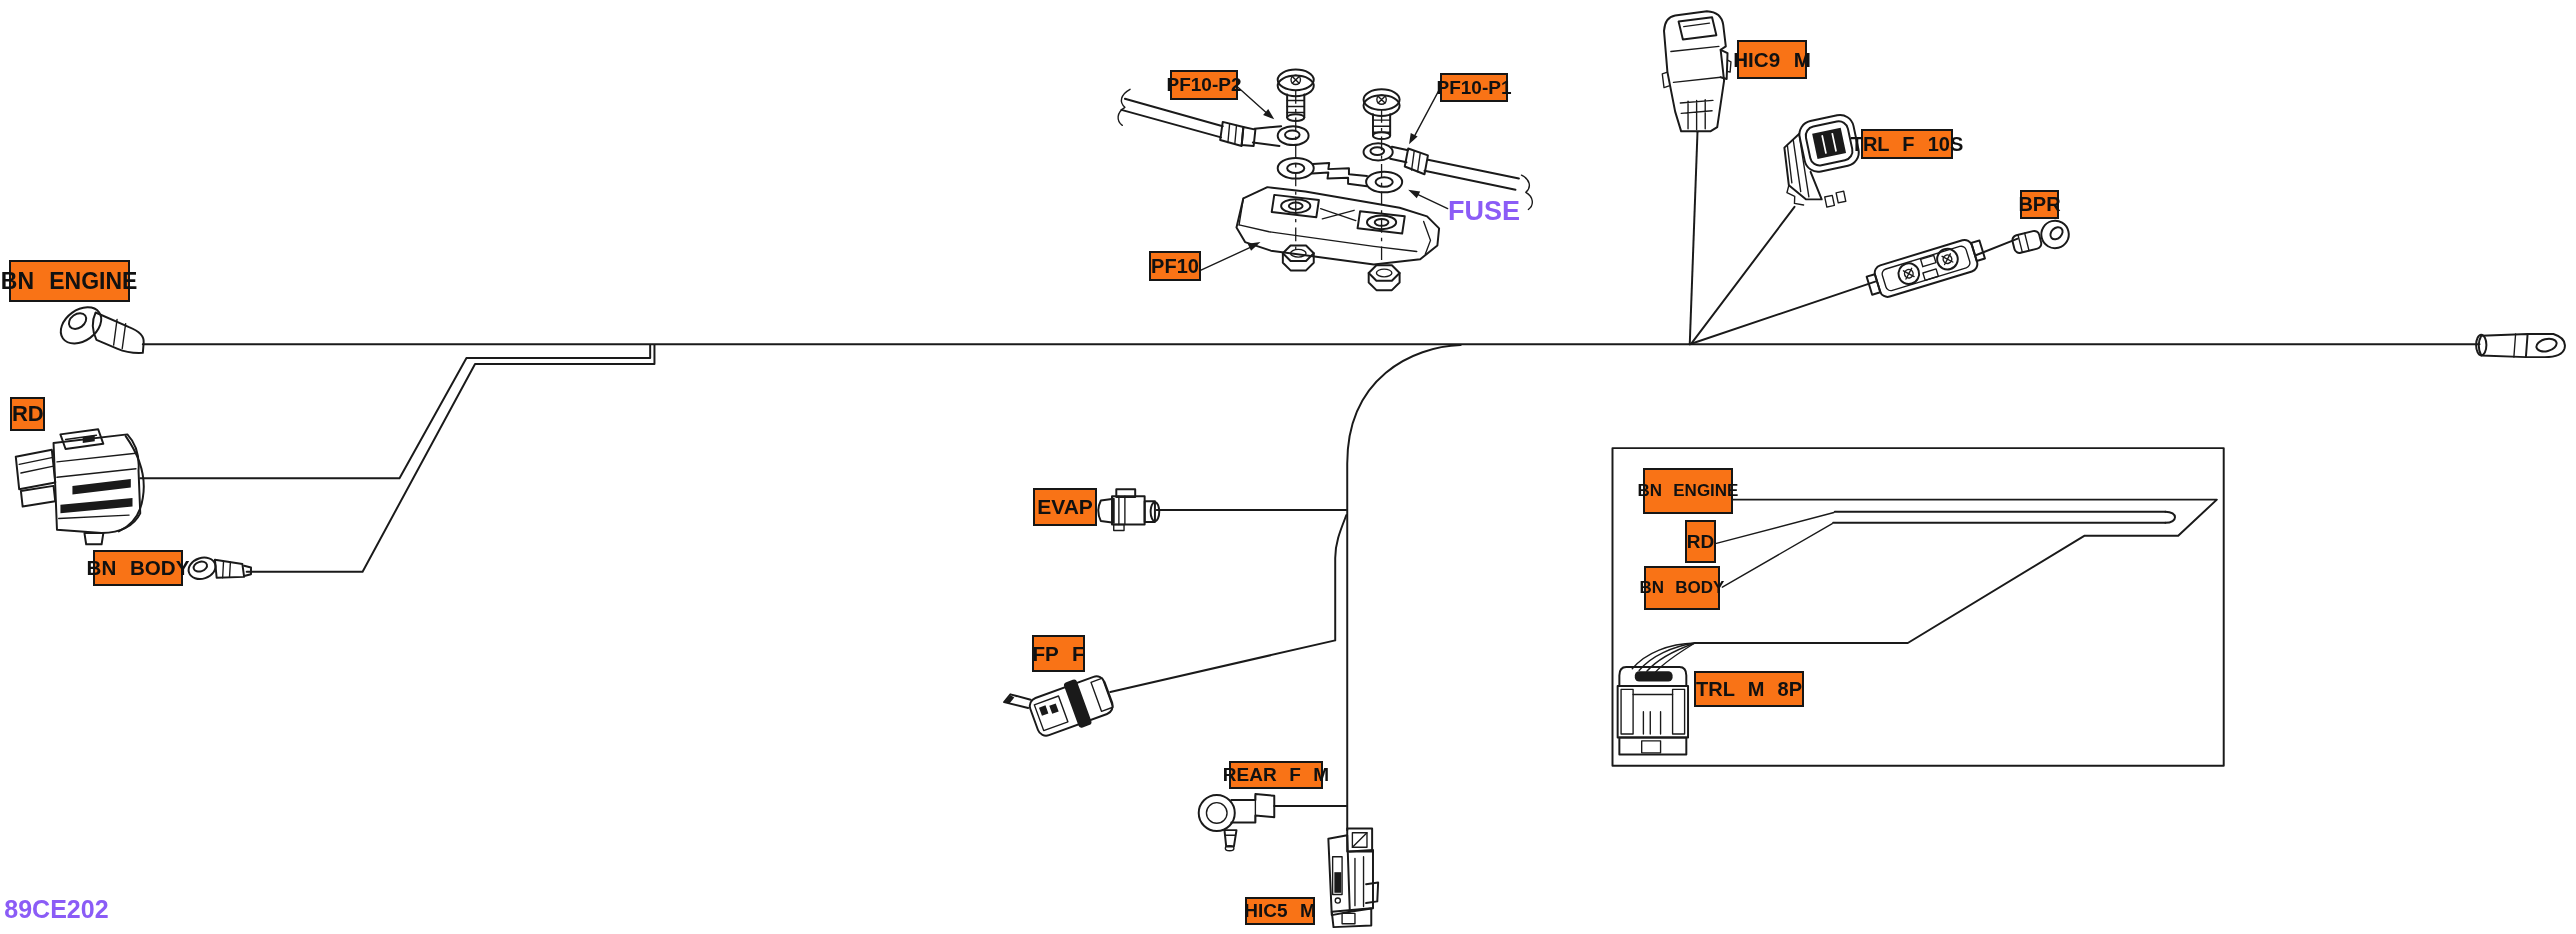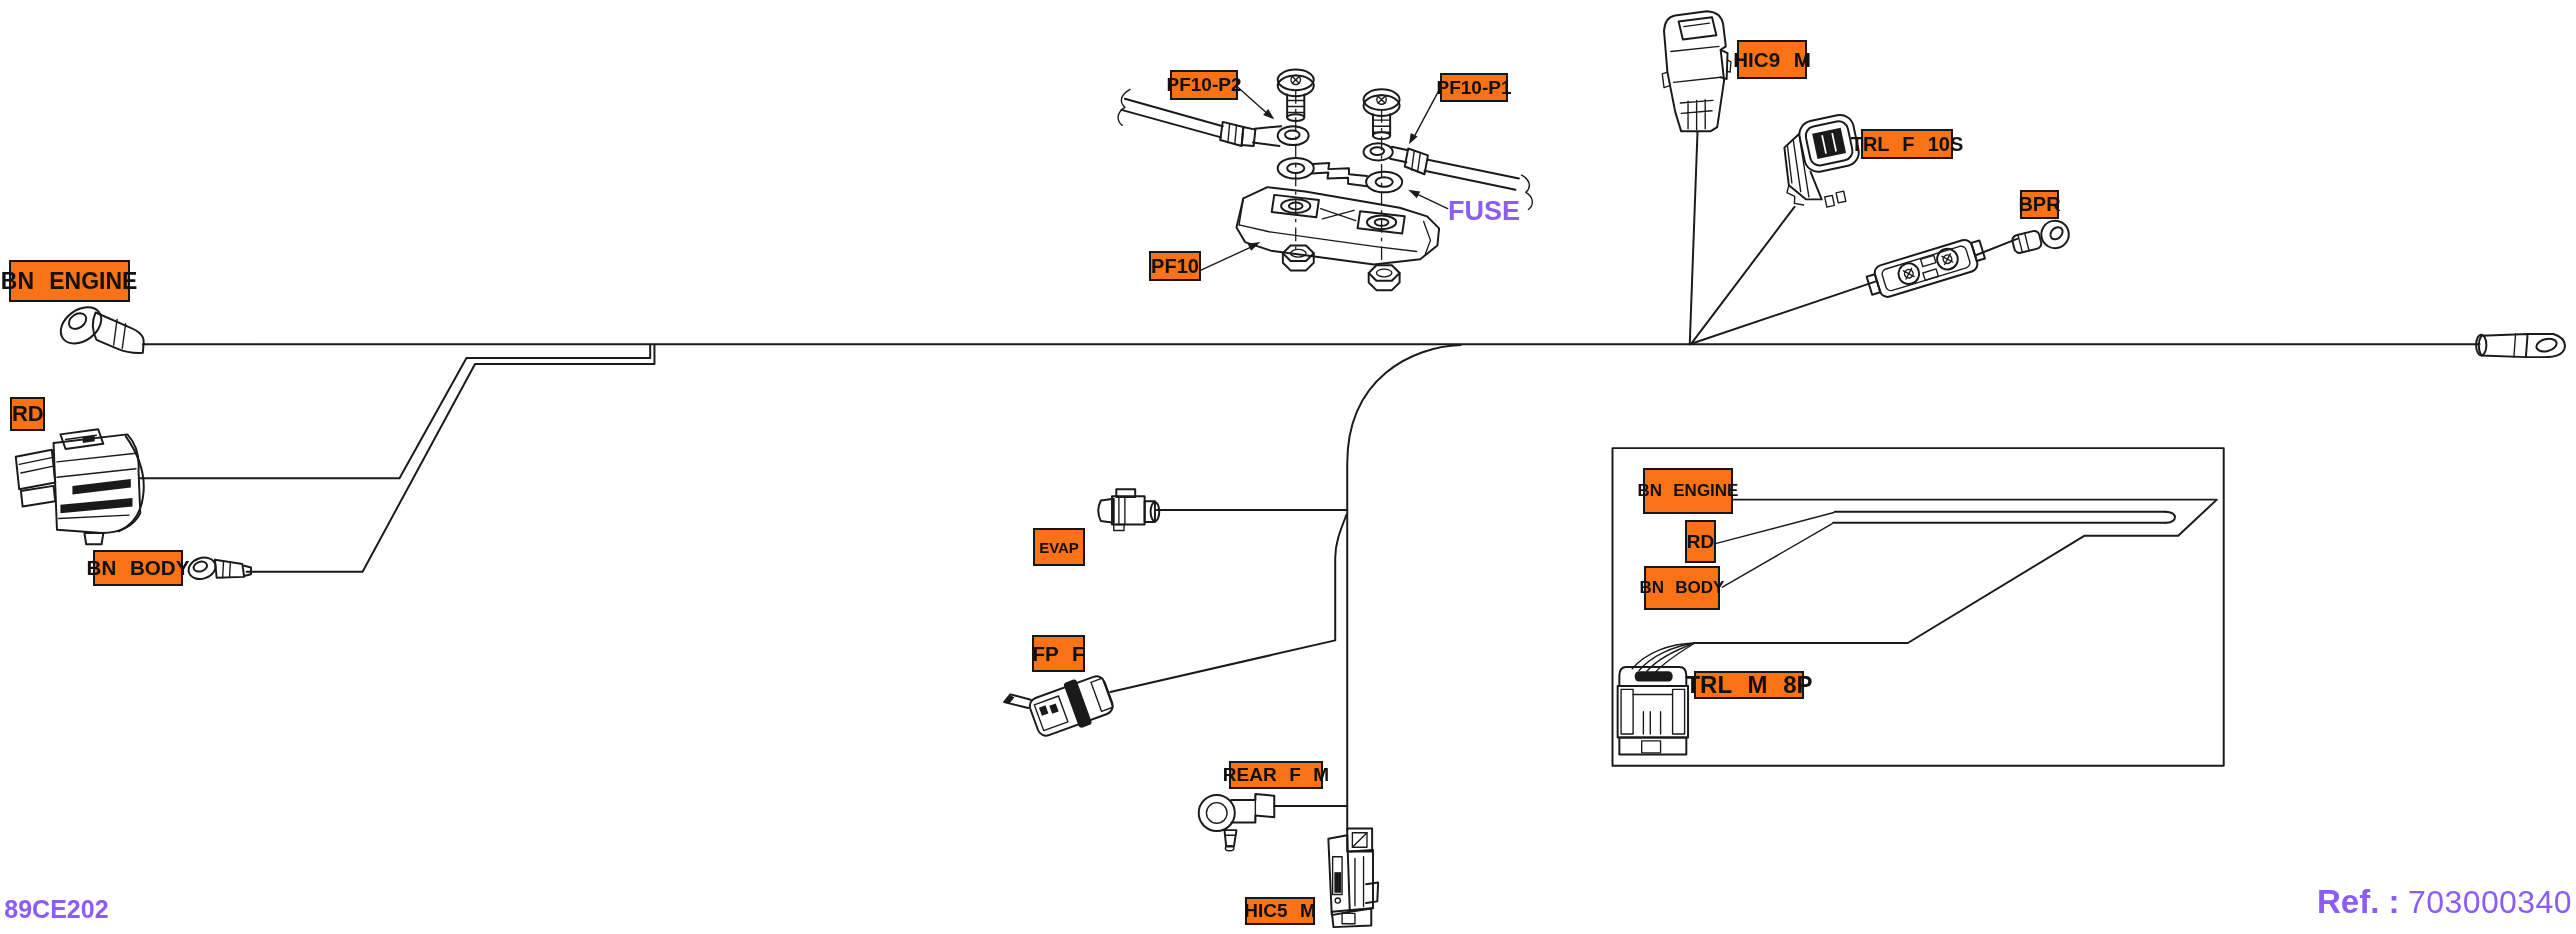--- a/index.html
+++ b/index.html
@@ -286,31 +286,27 @@
 
   <div class="lbl" style="left:8.6px;top:260px;width:121px;height:42px;font-size:23px;">BN ENGINE</div>
   <div class="lbl" style="left:10.3px;top:397px;width:35px;height:34px;font-size:22px;">RD</div>
   <div class="lbl" style="left:93px;top:550px;width:90px;height:36px;font-size:20.6px;">BN BODY</div>
   <div class="lbl" style="left:1170px;top:70px;width:68px;height:30px;font-size:19px;word-spacing:0;text-align:center;">PF10-P2</div>
   <div class="lbl" style="left:1440px;top:73px;width:68px;height:29px;font-size:19px;word-spacing:0;">PF10-P1</div>
   <div class="lbl" style="left:1149px;top:251px;width:52px;height:30px;font-size:20px;">PF10</div>
   <div class="lbl" style="left:1737px;top:40px;width:70px;height:39px;font-size:20.6px;">HIC9 M</div>
   <div class="lbl" style="left:1861px;top:129px;width:92px;height:30px;font-size:20px;">TRL F 10S</div>
   <div class="lbl" style="left:2020px;top:190px;width:39px;height:29px;font-size:20px;">BPR</div>
-  <div class="lbl" style="left:1033px;top:488px;width:52px;height:38px;font-size:15px;margin-top:40px;">EVAP</div>
+  <div class="lbl" style="left:1033px;top:488px;width:64px;height:38px;font-size:21px;">EVAP</div>
   <div class="lbl" style="left:1032px;top:635px;width:53px;height:37px;font-size:20.6px;">FP F</div>
   <div class="lbl" style="left:1184px;top:761px;width:94px;height:28px;font-size:19px;margin-left:45px;">REAR F M</div>
   <div class="lbl" style="left:1245px;top:897px;width:70px;height:28px;font-size:19px;">HIC5 M</div>
 
   <div class="lbl" style="left:1643px;top:468px;width:90px;height:46px;font-size:17px;">BN ENGINE</div>
   <div class="lbl" style="left:1685px;top:520px;width:31px;height:43px;font-size:19px;">RD</div>
   <div class="lbl" style="left:1644px;top:566px;width:76px;height:44px;font-size:17px;">BN BODY</div>
-  <div class="lbl" style="left:1694px;top:671px;width:110px;height:28px;font-size:24px;">TRL M 8P</div>
+  <div class="lbl" style="left:1694px;top:671px;width:110px;height:36px;font-size:20px;">TRL M 8P</div>
 
   <div class="txt" id="fuse-text" style="left:1448px;top:196px;">FUSE</div>
   <div class="txt" id="code-text" style="left:4.3px;top:895px;">89CE202</div>
-  <div class="txt" id="ref-line" style="left:2317px;top:883px;">
-    <span id="ref-prefix">Ref. :</span>
-    <span id="ref-number">703000340</span>
-  </div>
 
 </div>
 
 
 </body></html>

